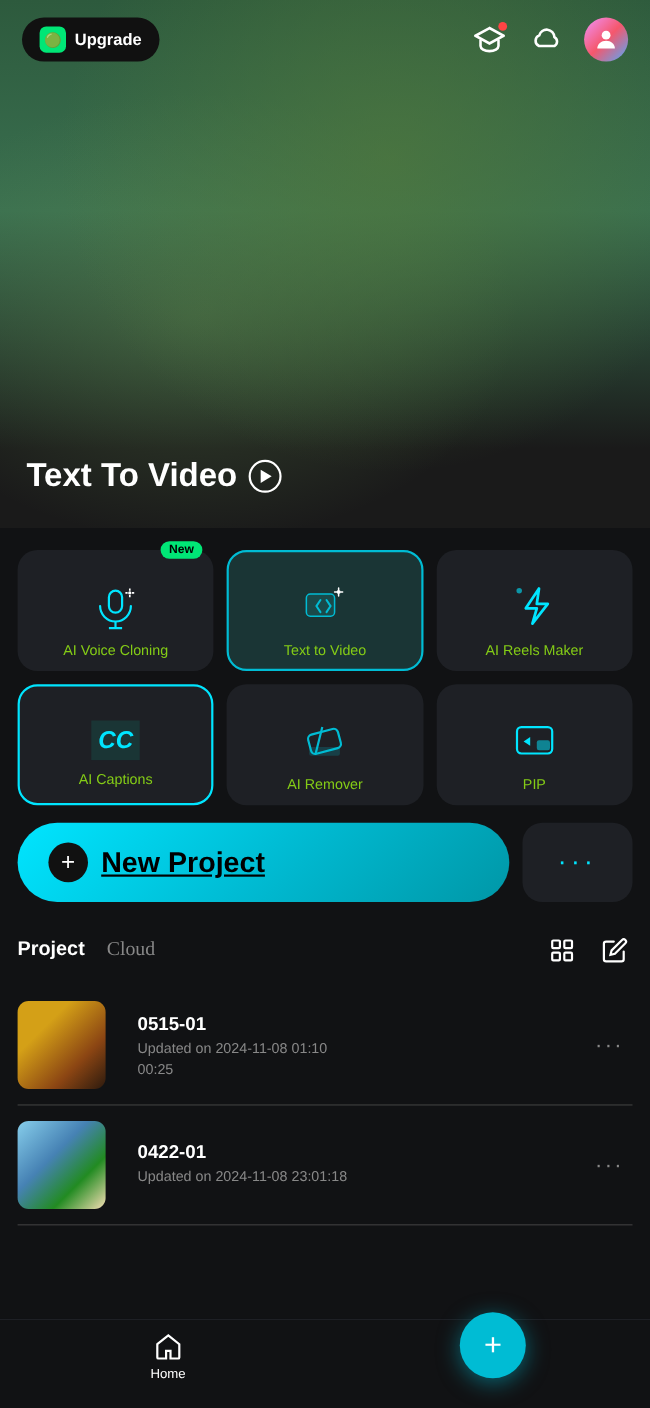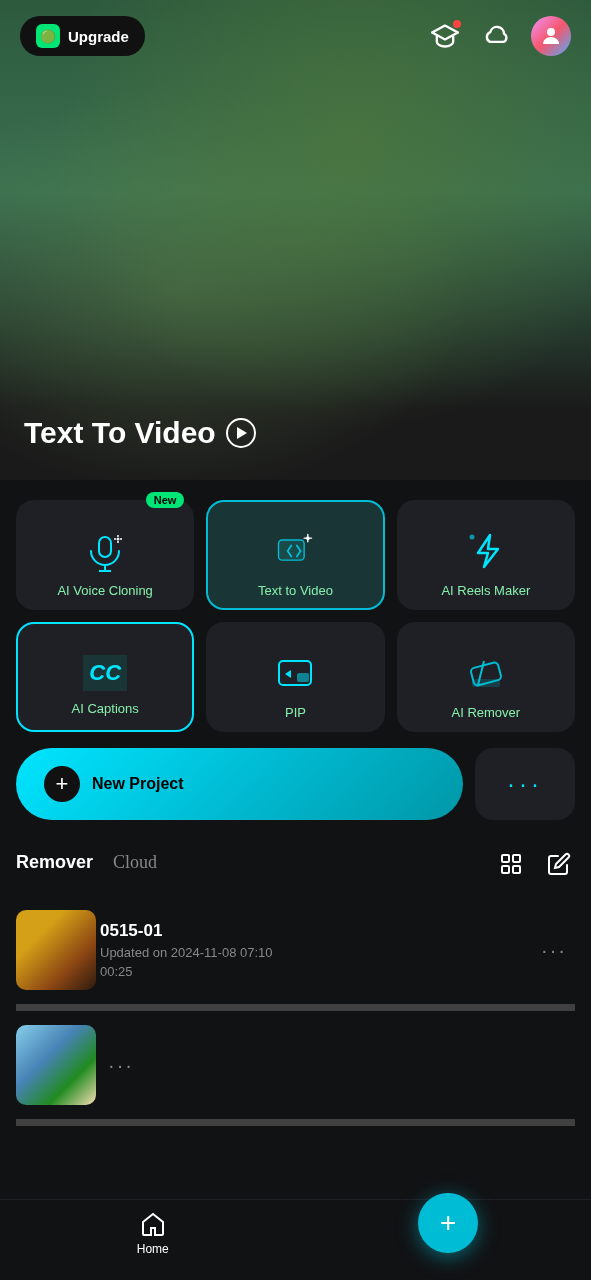--- a/index.html
+++ b/index.html
@@ -178,21 +178,21 @@
     }
     .tool-card.selected {
       background: #1a3535;
       border: 2px solid #00bcd4;
     }
     .tool-card.highlighted {
       border: 2.5px solid #00e5ff;
     }
     .tool-card-label {
       font-size: 13px;
-      color: #86efac;
+      color: #84cc16;
       text-align: center;
       font-weight: 500;
     }
     .new-badge {
       position: absolute;
       top: -8px;
       right: 10px;
       background: #00e676;
       color: #000;
       font-size: 11px;
@@ -245,23 +245,24 @@
       background: #111;
       border-radius: 50%;
       display: flex;
       align-items: center;
       justify-content: center;
       font-size: 22px;
       color: #fff;
       font-weight: 300;
     }
     .new-project-label {
-      font-size: 16px;
+      font-size: 26px;
       font-weight: 700;
       color: #000;
+      text-decoration: underline;
     }
     .more-btn {
       background: #1e2025;
       border-radius: 18px;
       width: 100px;
       display: flex;
       align-items: center;
       justify-content: center;
       cursor: pointer;
       font-size: 24px;
@@ -306,23 +307,23 @@
 
     
     .project-list {
       display: flex;
       flex-direction: column;
       gap: 0;
     }
     .project-item {
       display: flex;
       align-items: center;
-      gap: 4px;
+      gap: 29px;
       padding: 14px 0;
-      border-bottom: 7px solid #404040;
+      border-bottom: 1px solid #404040;
       cursor: pointer;
     }
     .project-thumb {
       width: 80px;
       height: 80px;
       border-radius: 10px;
       overflow: hidden;
       flex-shrink: 0;
       background: #333;
     }
@@ -514,55 +515,55 @@
     </div>
 
     <div class="tool-card highlighted">
       <div class="tool-icon icon-captions">CC</div>
       <span class="tool-card-label">AI Captions</span>
     </div>
 
     <div class="tool-card">
       <div class="tool-icon">
         <svg width="44" height="44" viewBox="0 0 44 44">
-          <rect x="6" y="10" width="32" height="24" rx="4" fill="none" stroke="#00e5ff" stroke-width="2"></rect>
-          <rect x="24" y="22" width="12" height="9" rx="2" fill="#00e5ff" opacity="0.5"></rect>
-
-          <path d="M18 19l-6 4 6 4V19z" fill="#00e5ff"></path>
-        </svg>
-      </div>
-      <span class="tool-card-label">PIP</span>
+
+          <rect x="8" y="14" width="28" height="18" rx="4" transform="rotate(-15 22 23)" fill="none" stroke="#00bcd4" stroke-width="2"></rect>
+          <line x1="20" y1="10" x2="14" y2="34" stroke="#00bcd4" stroke-width="2"></line>
+          <rect x="8" y="28" width="28" height="8" rx="2" fill="#00bcd4" opacity="0.2"></rect>
+        </svg>
+      </div>
+      <span class="tool-card-label">AI Remover</span>
     </div>
 
     <div class="tool-card">
       <div class="tool-icon">
         <svg width="44" height="44" viewBox="0 0 44 44">
-
-          <rect x="8" y="14" width="28" height="18" rx="4" transform="rotate(-15 22 23)" fill="none" stroke="#00bcd4" stroke-width="2"></rect>
-          <line x1="20" y1="10" x2="14" y2="34" stroke="#00bcd4" stroke-width="2"></line>
-          <rect x="8" y="28" width="28" height="8" rx="2" fill="#00bcd4" opacity="0.2"></rect>
-        </svg>
-      </div>
-      <span class="tool-card-label">AI Remover</span>
+          <rect x="6" y="10" width="32" height="24" rx="4" fill="none" stroke="#00e5ff" stroke-width="2"></rect>
+          <rect x="24" y="22" width="12" height="9" rx="2" fill="#00e5ff" opacity="0.5"></rect>
+
+          <path d="M18 19l-6 4 6 4V19z" fill="#00e5ff"></path>
+        </svg>
+      </div>
+      <span class="tool-card-label">PIP</span>
     </div>
 
   </div>
 
   <div class="action-row">
     <button class="new-project-btn">
       <div class="new-project-icon">+</div>
       <span class="new-project-label">New Project</span>
     </button>
     <div class="more-btn">
       <span>···</span>
     </div>
   </div>
 
   <div class="project-tabs">
-    <span class="tab-item">Remover</span>
+    <span class="tab-item">Project</span>
     <span class="tab-item inactive">Cloud</span>
     <div class="tab-actions">
       <div class="tab-action-icon">
         <svg width="24" height="24" viewBox="0 0 24 24" fill="none">
           <rect x="3" y="3" width="7" height="7" rx="1" stroke="#fff" stroke-width="2"></rect>
           <rect x="14" y="3" width="7" height="7" rx="1" stroke="#fff" stroke-width="2"></rect>
           <rect x="3" y="14" width="7" height="7" rx="1" stroke="#fff" stroke-width="2"></rect>
           <rect x="14" y="14" width="7" height="7" rx="1" stroke="#fff" stroke-width="2"></rect>
         </svg>
       </div>
@@ -574,28 +575,32 @@
       </div>
     </div>
   </div>
 
   <div class="project-list">
 
     <div class="project-item">
       <div class="project-thumb thumb-1"></div>
       <div class="project-info">
         <div class="project-name">0515-01</div>
-        <div class="project-date">Updated on 2024-11-08 07:10</div>
+        <div class="project-date">Updated on 2024-11-08 01:10</div>
         <div class="project-duration">00:25</div>
       </div>
       <div class="project-menu">···</div>
     </div>
 
     <div class="project-item">
       <div class="project-thumb thumb-2"></div>
+      <div class="project-info">
+        <div class="project-name">0422-01</div>
+        <div class="project-date">Updated on 2024-11-08 23:01:18</div>
+      </div>
       <div class="project-menu">···</div>
     </div>
 
   </div>
 
   <div class="bottom-spacer"></div>
 </div>
 
 <div class="bottom-nav">
   <div class="nav-item">

